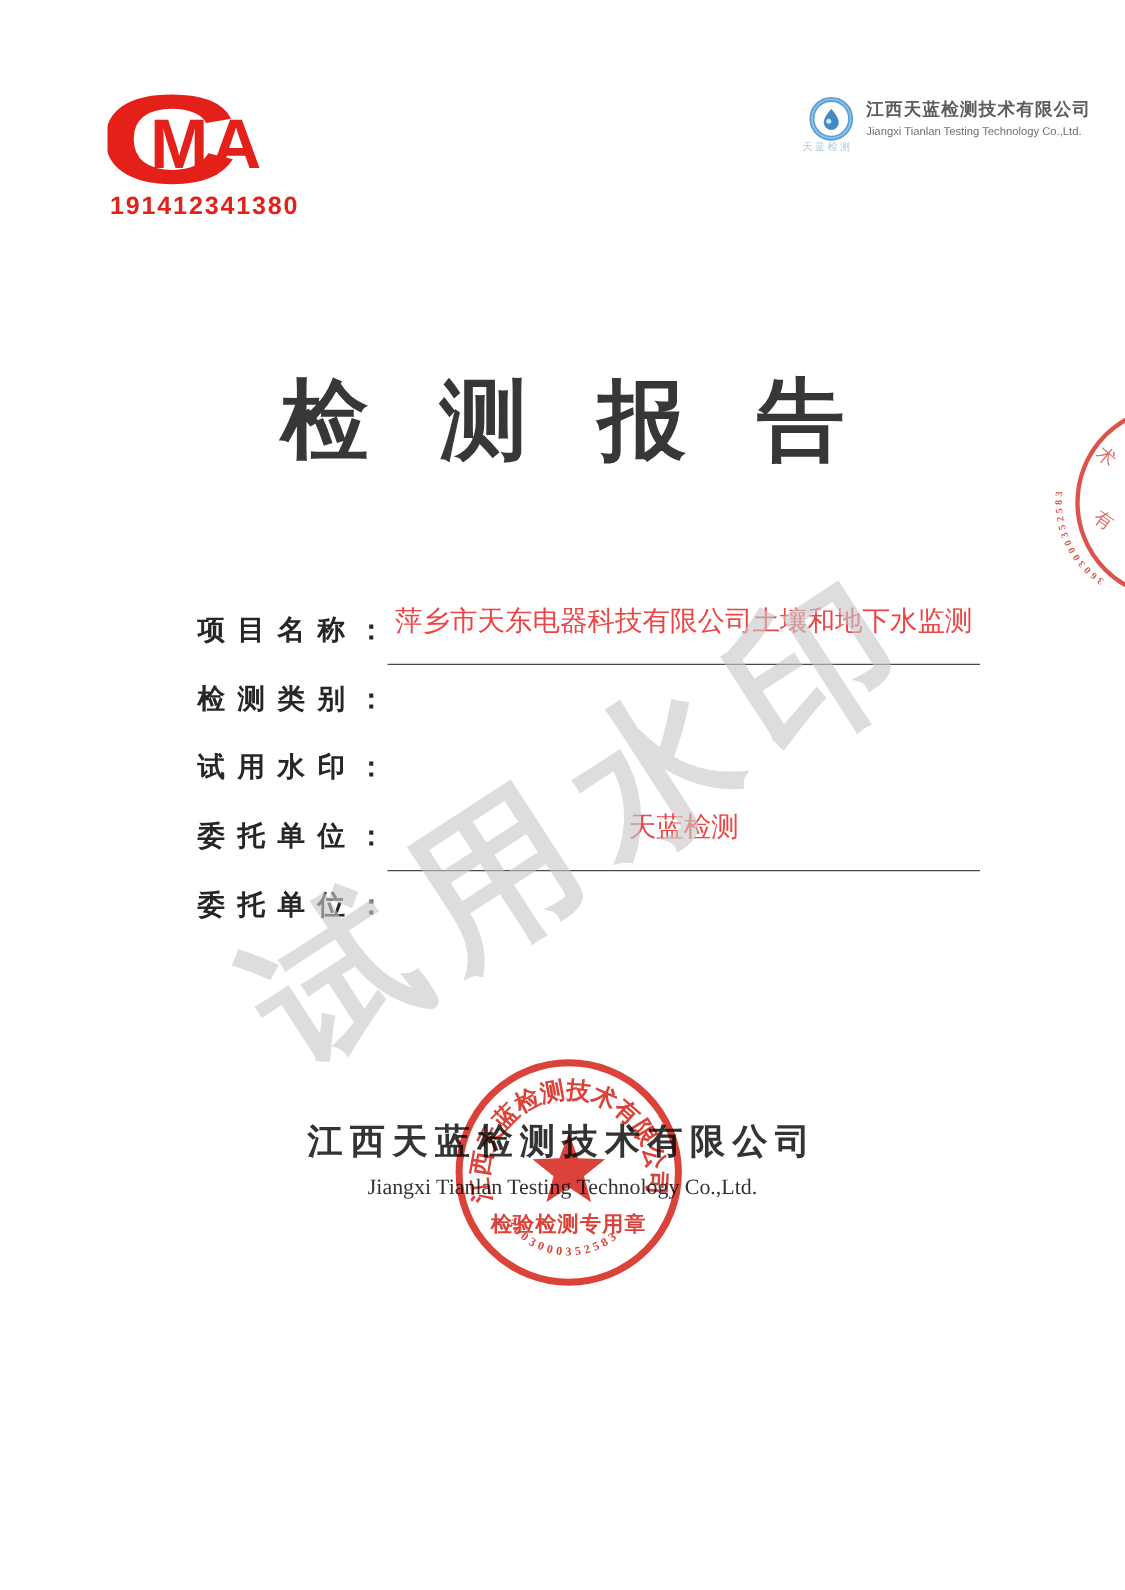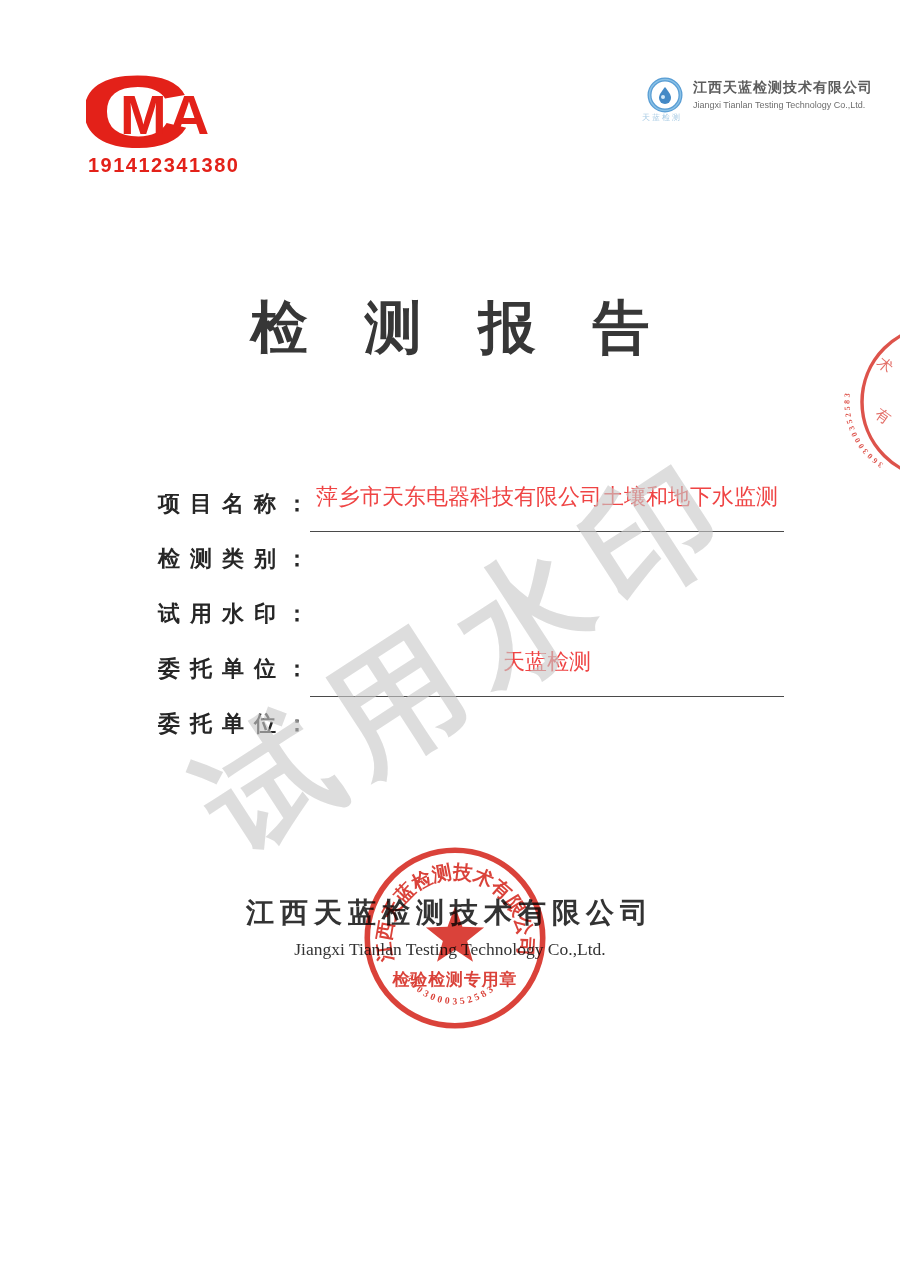--- a/index.html
+++ b/index.html
@@ -22,21 +22,21 @@
   .hdr-caption{
     position:absolute; left:642px; top:112px; font-size:8px; color:#a8cbe4;
     font-family:Liberation Serif, serif; letter-spacing:2px;
   }
   .hdr-text{margin-left:8px; padding-top:3px;}
   .hdr-cn{font-size:14px; font-weight:bold; color:#5c5c5c; letter-spacing:1px;}
   .hdr-en{font-size:9px; color:#6e6e6e; font-family:"Liberation Sans",sans-serif; margin-top:3px;}
   
   .title{
     position:absolute; left:0; right:0; top:290px; text-align:center;
-    font-size:57px; font-weight:600; color:#373737;
+    font-size:70px; font-weight:600; color:#373737;
   }
   .title span{letter-spacing:57px; margin-right:-57px;}
   
   .fields{position:absolute; left:158px; top:486px; width:626px; z-index:1;}
   .frow{display:flex; align-items:center; height:41px; margin-bottom:14px;}
   .flabel{
     width:152px; flex:none; font-weight:bold; font-size:22px; color:#262626;
     letter-spacing:10px; white-space:nowrap; padding-bottom:6px;
   }
   .fval{

